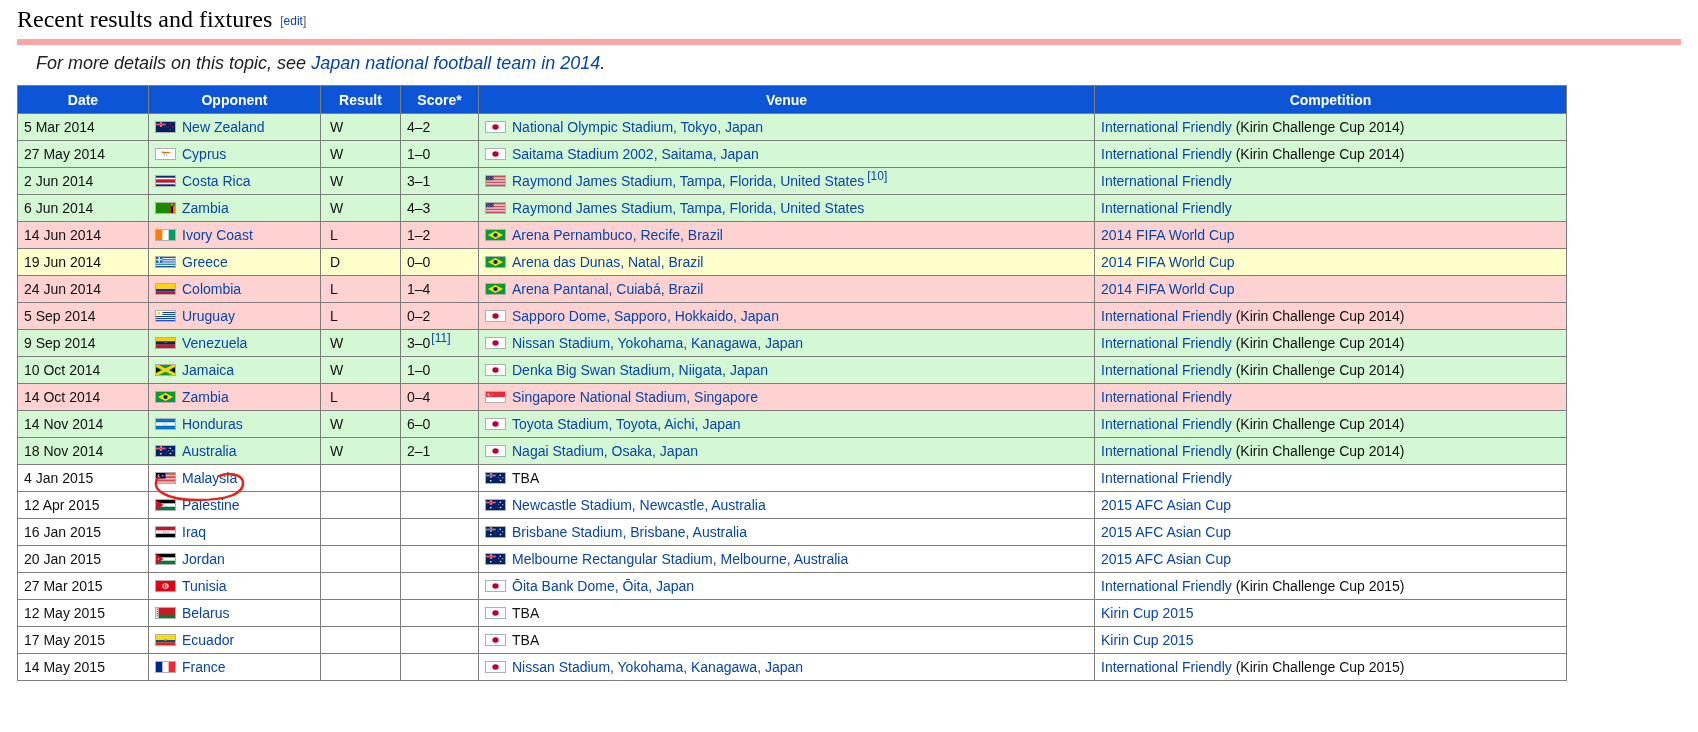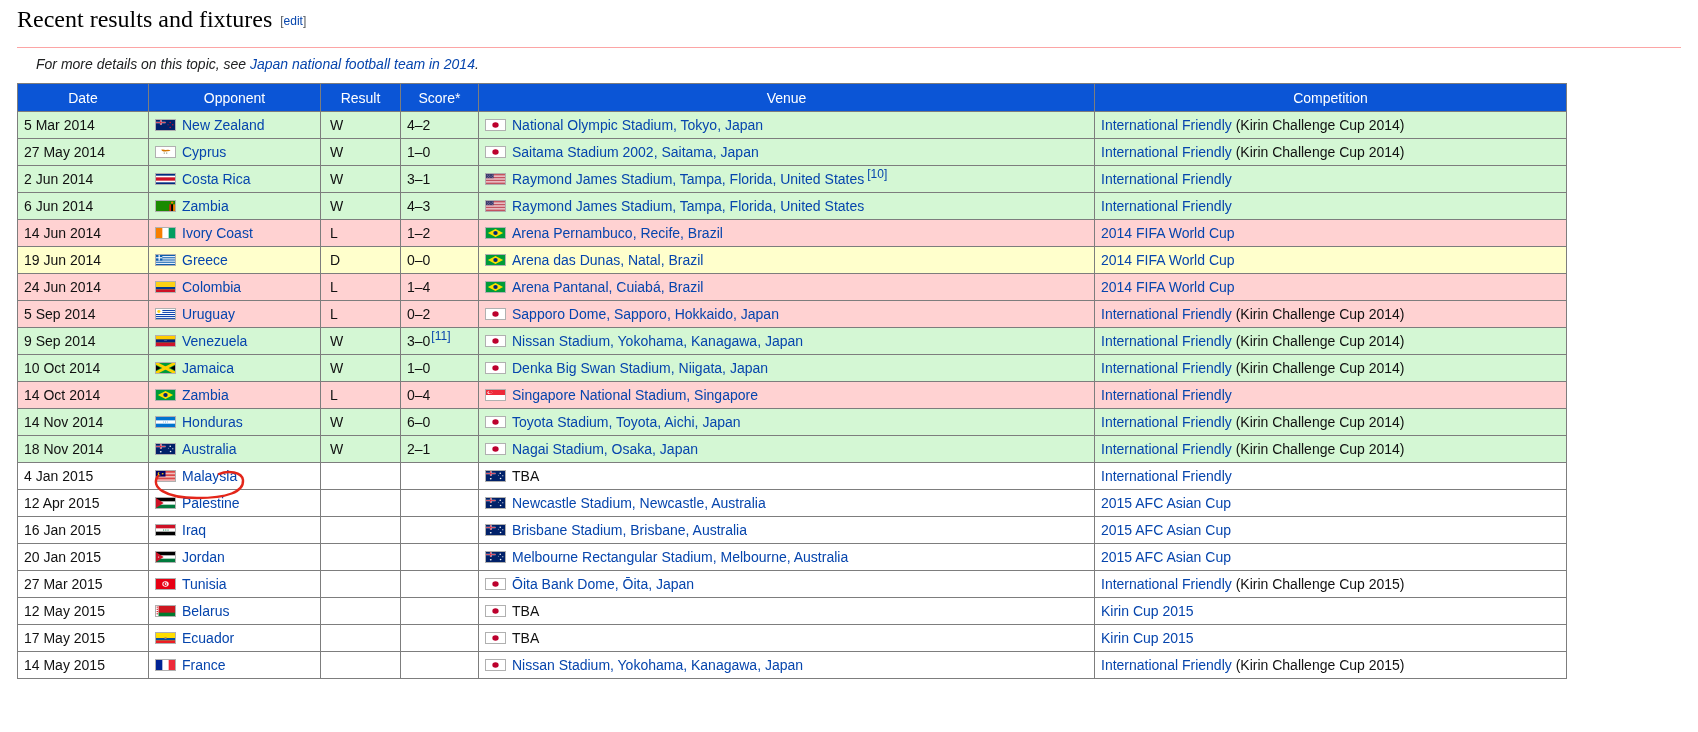--- a/index.html
+++ b/index.html
@@ -10,46 +10,46 @@
     font-size:14px; color:#111;
   }
   :root{
     --header-bg:#0b55d6; --header-text:#ffffff;
     --win:#d4f7d4; --loss:#ffd2d2; --draw:#ffffcc; --fixture:#ffffff;
     --link:#0645ad; --border:#7d7d7d; --annot:#e3261a;
   }
   h2.section-heading{
     font-family:"Liberation Serif","DejaVu Serif",serif;
     font-weight:400; font-size:24px; color:#000;
-    margin:6px 17px 8px 17px; padding-bottom:14px;
-    border-bottom:1px solid #fca5a5;
+    margin:6px 17px 8px 17px; padding-bottom:6px;
+    border-bottom:6px solid #fca5a5;
   }
   .editsection{
     font-family:"Liberation Sans","DejaVu Sans",sans-serif;
     font-size:12px; font-weight:400; vertical-align:2px; margin-left:8px; color:#54595d;
   }
   a { color:var(--link); text-decoration:none; }
   .hatnote{
     font-style:italic; color:#202122;
-    margin:7px 0 11px 36px; font-size:14px;
+    margin:7px 0 11px 36px; font-size:18px;
   }
   table.results{
     border-collapse:collapse; table-layout:fixed;
     margin:0 0 0 17px; width:1549px;
     border:1px solid #4a4a4a;
   }
   th,td{
     border:1px solid var(--border);
     padding:3px 6px; height:27px;
     font-size:14px; vertical-align:middle;
     white-space:nowrap; overflow:visible;
   }
   th{
     background:var(--header-bg); color:var(--header-text);
-    font-weight:400; text-align:center; height:28px;
+    font-weight:700; text-align:center; height:28px;
   }
   tr.row-win td{ background:var(--win); }
   tr.row-loss td{ background:var(--loss); }
   tr.row-draw td{ background:var(--draw); }
   tr.row-fixture td{ background:var(--fixture); }
   td.result-cell{ padding-left:9px; }
   .flag{
     display:inline-block; width:21px; height:12px;
     border:1px solid #b0b0b0; margin-right:6px;
     vertical-align:-1px; background:#fff;

